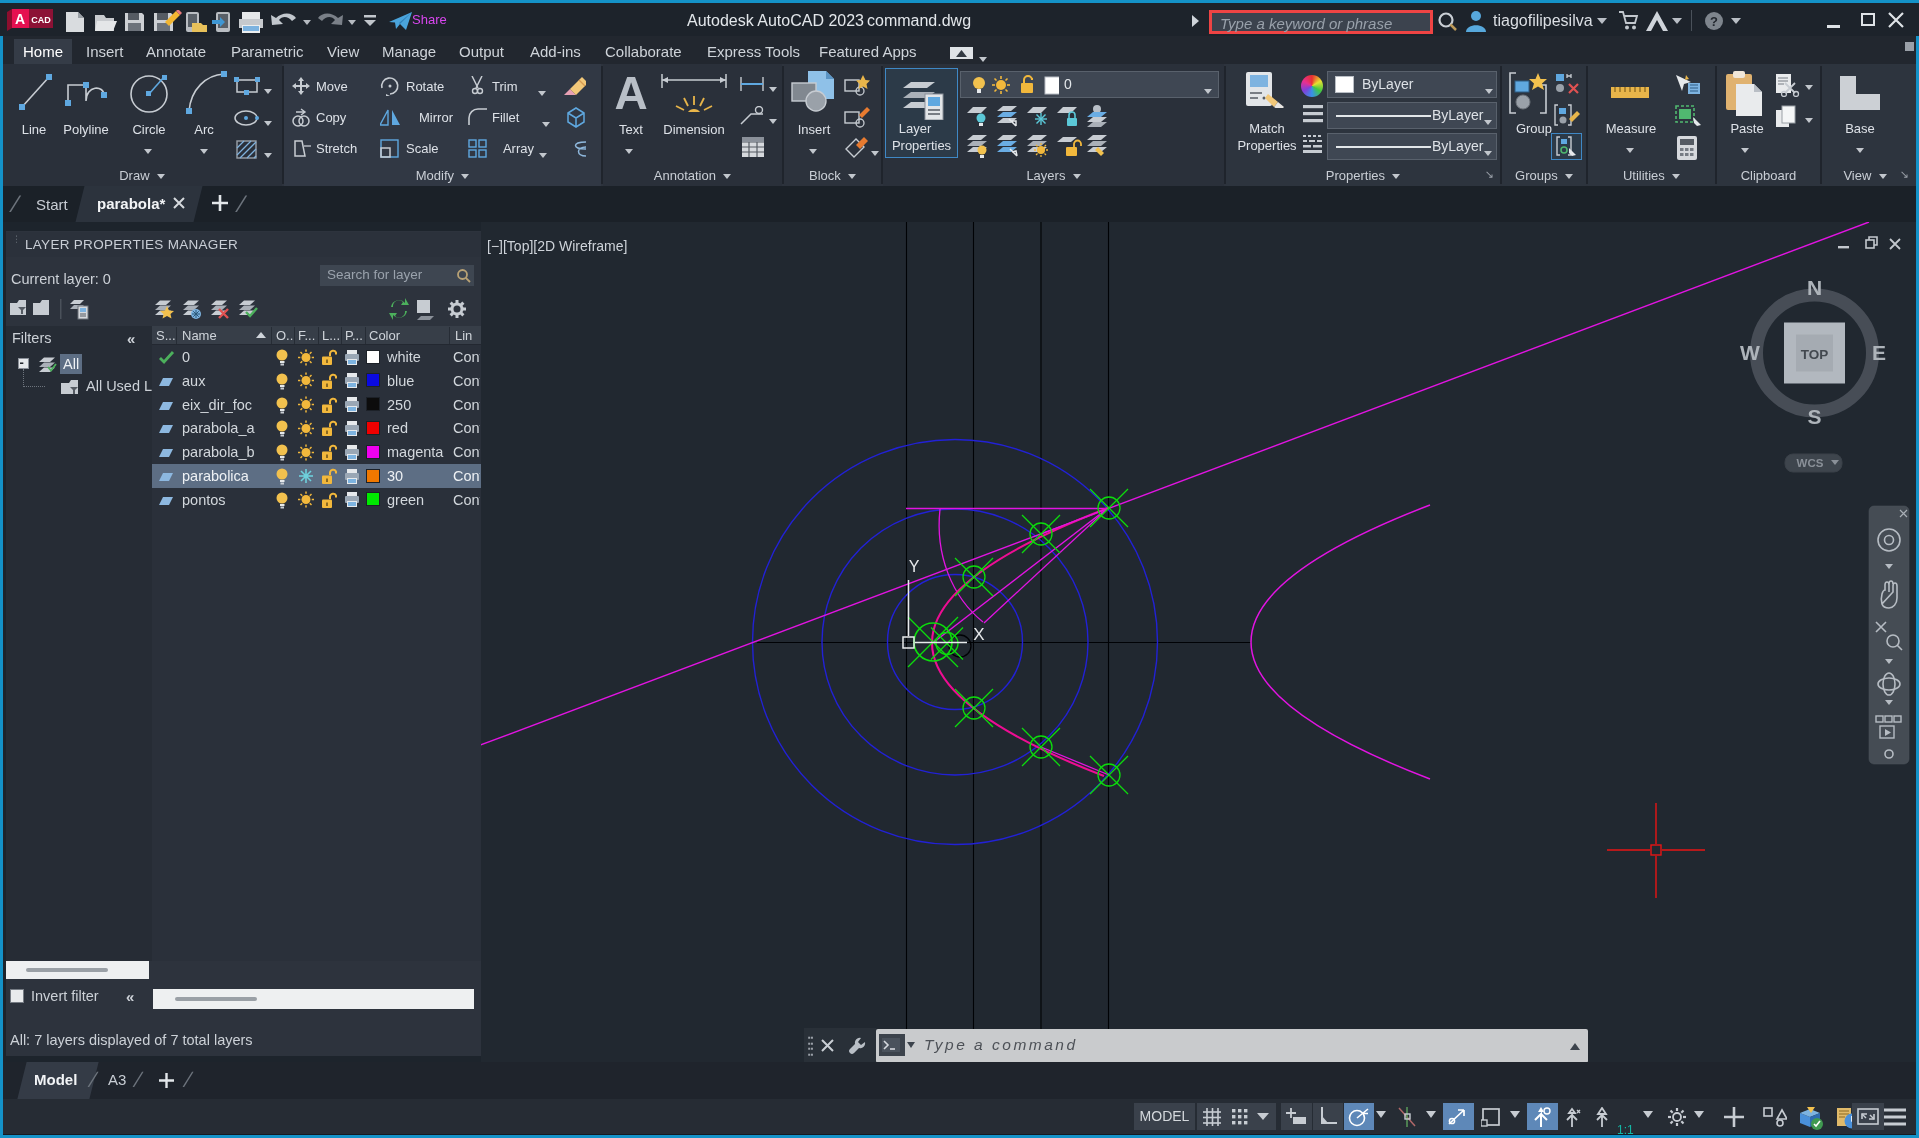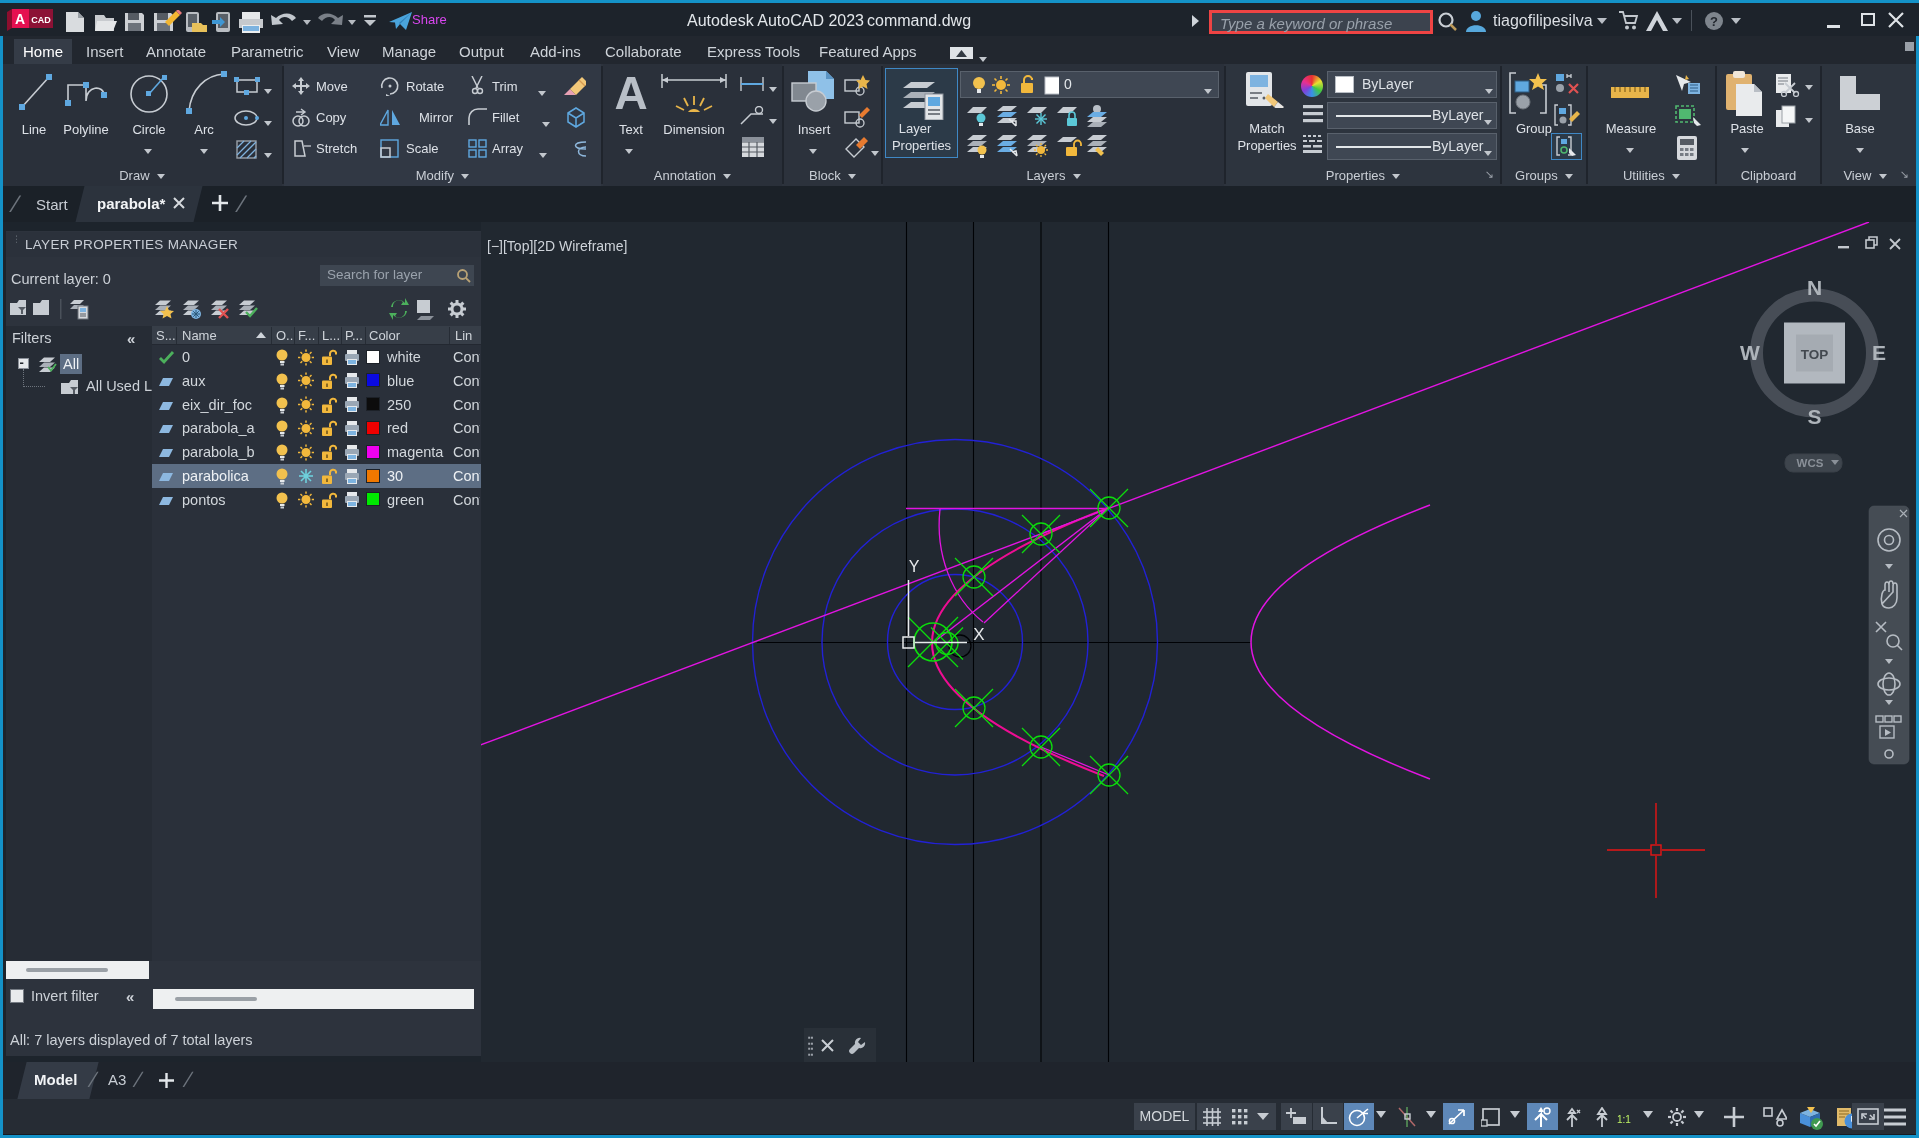--- a/index.html
+++ b/index.html
@@ -203,20 +203,32 @@
     <div class="abs" style="left:323px;top:806px;width:784px;height:36px">
       <div class="abs" style="left:0;top:0;width:72px;height:36px;background:rgba(42,48,57,0.95)">
         <div class="abs" style="left:4px;top:7px;width:8px;height:22px;color:#9aa0a8;font-size:8px;line-height:5.5px">▪▪<br>▪▪<br>▪▪<br>▪▪</div>
         <svg class="abs" style="left:16px;top:10px" width="15" height="15" viewBox="0 0 15 15">
             <path d="M2,2 L13,13 M13,2 L2,13" stroke="#c9ced4" stroke-width="2"></path>
           </svg>
         <svg class="abs" style="left:44px;top:8px" width="20" height="20" viewBox="0 0 20 20">
             <path d="M13,2 A5,5 0 0 0 7,8 L2,13 A2.5,2.5 0 0 0 6,17 L11,12 A5,5 0 0 0 17,6 L13,9 L10,6 Z" fill="#b9bfc6"></path>
           </svg>
       </div>
+      <div class="abs" style="left:72px;top:1px;width:712px;height:34px;background:#c9cbcd;border-radius:2px">
+        <div class="abs" style="left:3px;top:5px;width:26px;height:22px;background:#3c434c">
+          <svg class="abs" style="left:3px;top:4px" width="18" height="14" viewBox="0 0 18 14">
+              <rect x="0" y="0" width="18" height="14" fill="#4a525c"></rect>
+              <path d="M2,3 L6,7 L2,11" stroke="#d6dade" stroke-width="1.6" fill="none"></path>
+              <line x1="8" y1="11" x2="13" y2="11" stroke="#d6dade" stroke-width="1.6"></line>
+            </svg>
+        </div>
+        <div class="abs" style="left:31px;top:13px;width:0;height:0;border-left:4.5px solid transparent;border-right:4.5px solid transparent;border-top:6px solid #3c434c"></div>
+        <div class="abs" style="left:48px;top:7px;font-size:15.5px;font-style:italic;color:#4d5157;letter-spacing:2.5px">Type a command</div>
+        <div class="abs" style="left:694px;top:14px;width:0;height:0;border-left:5.5px solid transparent;border-right:5.5px solid transparent;border-bottom:7px solid #3c434c"></div>
+      </div>
     </div>
   </div>
   <div id="titlebar">
 
     <svg class="abs" style="left:7px;top:6px" width="46" height="22" viewBox="0 0 46 22">
       <path d="M0,3 L5,0 L5,19 L0,22 Z" fill="#8c0e2e"></path>
       <rect x="5" y="0" width="17" height="19" fill="#e51050"></rect>
       <rect x="22" y="0" width="24" height="19" fill="#8c1135"></rect>
       <text x="13" y="14.5" font-size="14" font-weight="bold" fill="#fff" text-anchor="middle">A</text>
       <text x="34" y="13.5" font-size="9" font-weight="bold" fill="#fff" text-anchor="middle">CAD</text>
@@ -425,21 +437,21 @@
           <path d="M1,17 L1,10 A9,9 0 0 1 10,1 L19,1" fill="none" stroke="#c7ccd2" stroke-width="1.6"></path>
         </svg>
       <div class="blabel" style="left:208px;top:46px;text-align:left;width:40px">Fillet</div>
       <div class="abs" style="left:258px;top:51px"><span class="dda"></span></div>
       <svg class="abs" style="left:184px;top:75px" width="20" height="19" viewBox="0 0 20 19">
           <rect x="1" y="1" width="7" height="7" fill="none" stroke="#5fa8e0" stroke-width="1.4"></rect>
           <rect x="11" y="1" width="7" height="7" fill="none" stroke="#5fa8e0" stroke-width="1.4"></rect>
           <rect x="1" y="11" width="7" height="7" fill="none" stroke="#5fa8e0" stroke-width="1.4"></rect>
           <rect x="11" y="11" width="7" height="7" fill="none" stroke="#5fa8e0" stroke-width="1.4"></rect>
         </svg>
-      <div class="blabel" style="left:208px;top:77px;text-align:left;width:42px">Array</div>
+      <div class="blabel" style="left:208px;top:77px;text-align:right;width:42px">Array</div>
       <div class="abs" style="left:255px;top:82px"><span class="dda"></span></div>
 
       <svg class="abs" style="left:278px;top:11px" width="24" height="22" viewBox="0 0 24 22">
           <path d="M2,20 L14,20 L8,14 Z" fill="#e8a0b4"></path>
           <path d="M8,14 L20,2 L26,8 L14,20 Z" fill="#f2c879"></path>
           <path d="M17,5 L23,11" stroke="#d89a52" stroke-width="1.2"></path>
         </svg>
       <svg class="abs" style="left:280px;top:42px" width="22" height="22" viewBox="0 0 22 22">
           <path d="M4,7 L12,2 L20,7 L20,16 L12,21 L4,16 Z M4,7 L12,12 L20,7 M12,12 L12,21" fill="none" stroke="#5fa8e0" stroke-width="1.5"></path>
         </svg>
@@ -1228,21 +1240,21 @@
         <svg class="abs" style="left:5px;top:4px" width="20" height="21" viewBox="0 0 20 21">
           <path d="M8,20 L8,8 L3,13 M8,8 L13,13 M8,2 L11,6 L5,6 Z" stroke="#c7ccd2" stroke-width="1.8" fill="none"></path>
           <path d="M13,3 l3,3 m0,-3 l-3,3" stroke="#c7ccd2" stroke-width="1.4"></path>
         </svg>
       </div>
     <div class="sbbtn" style="left:1588px;width:28px;background:none">
         <svg class="abs" style="left:4px;top:4px" width="20" height="21" viewBox="0 0 20 21">
           <path d="M10,20 L10,8 L5,13 M10,8 L15,13 M10,1 L14,7 L6,7 Z" stroke="#c7ccd2" stroke-width="1.8" fill="none"></path>
         </svg>
       </div>
-    <div class="abs" style="left:1617px;top:15px;font-size:10px;color:#bef264">1:1</div>
+    <div class="abs" style="left:1617px;top:24px;font-size:12px;color:#14b8a6">1:1</div>
     <div class="abs" style="left:1643px;top:12px;width:0;height:0;border-left:5.5px solid transparent;border-right:5.5px solid transparent;border-top:7px solid #c7ccd2"></div>
     <div class="sbbtn" style="left:1663px;width:28px;background:none">
         <svg class="abs" style="left:4px;top:4px" width="20" height="20" viewBox="0 0 20 20">
           <circle cx="10" cy="10" r="4" fill="none" stroke="#c7ccd2" stroke-width="1.8"></circle>
           <g stroke="#c7ccd2" stroke-width="2.2">
             <line x1="10" y1="1" x2="10" y2="4"></line>
             <line x1="10" y1="16" x2="10" y2="19"></line>
             <line x1="1" y1="10" x2="4" y2="10"></line>
             <line x1="16" y1="10" x2="19" y2="10"></line>
             <line x1="3.5" y1="3.5" x2="5.7" y2="5.7"></line>

